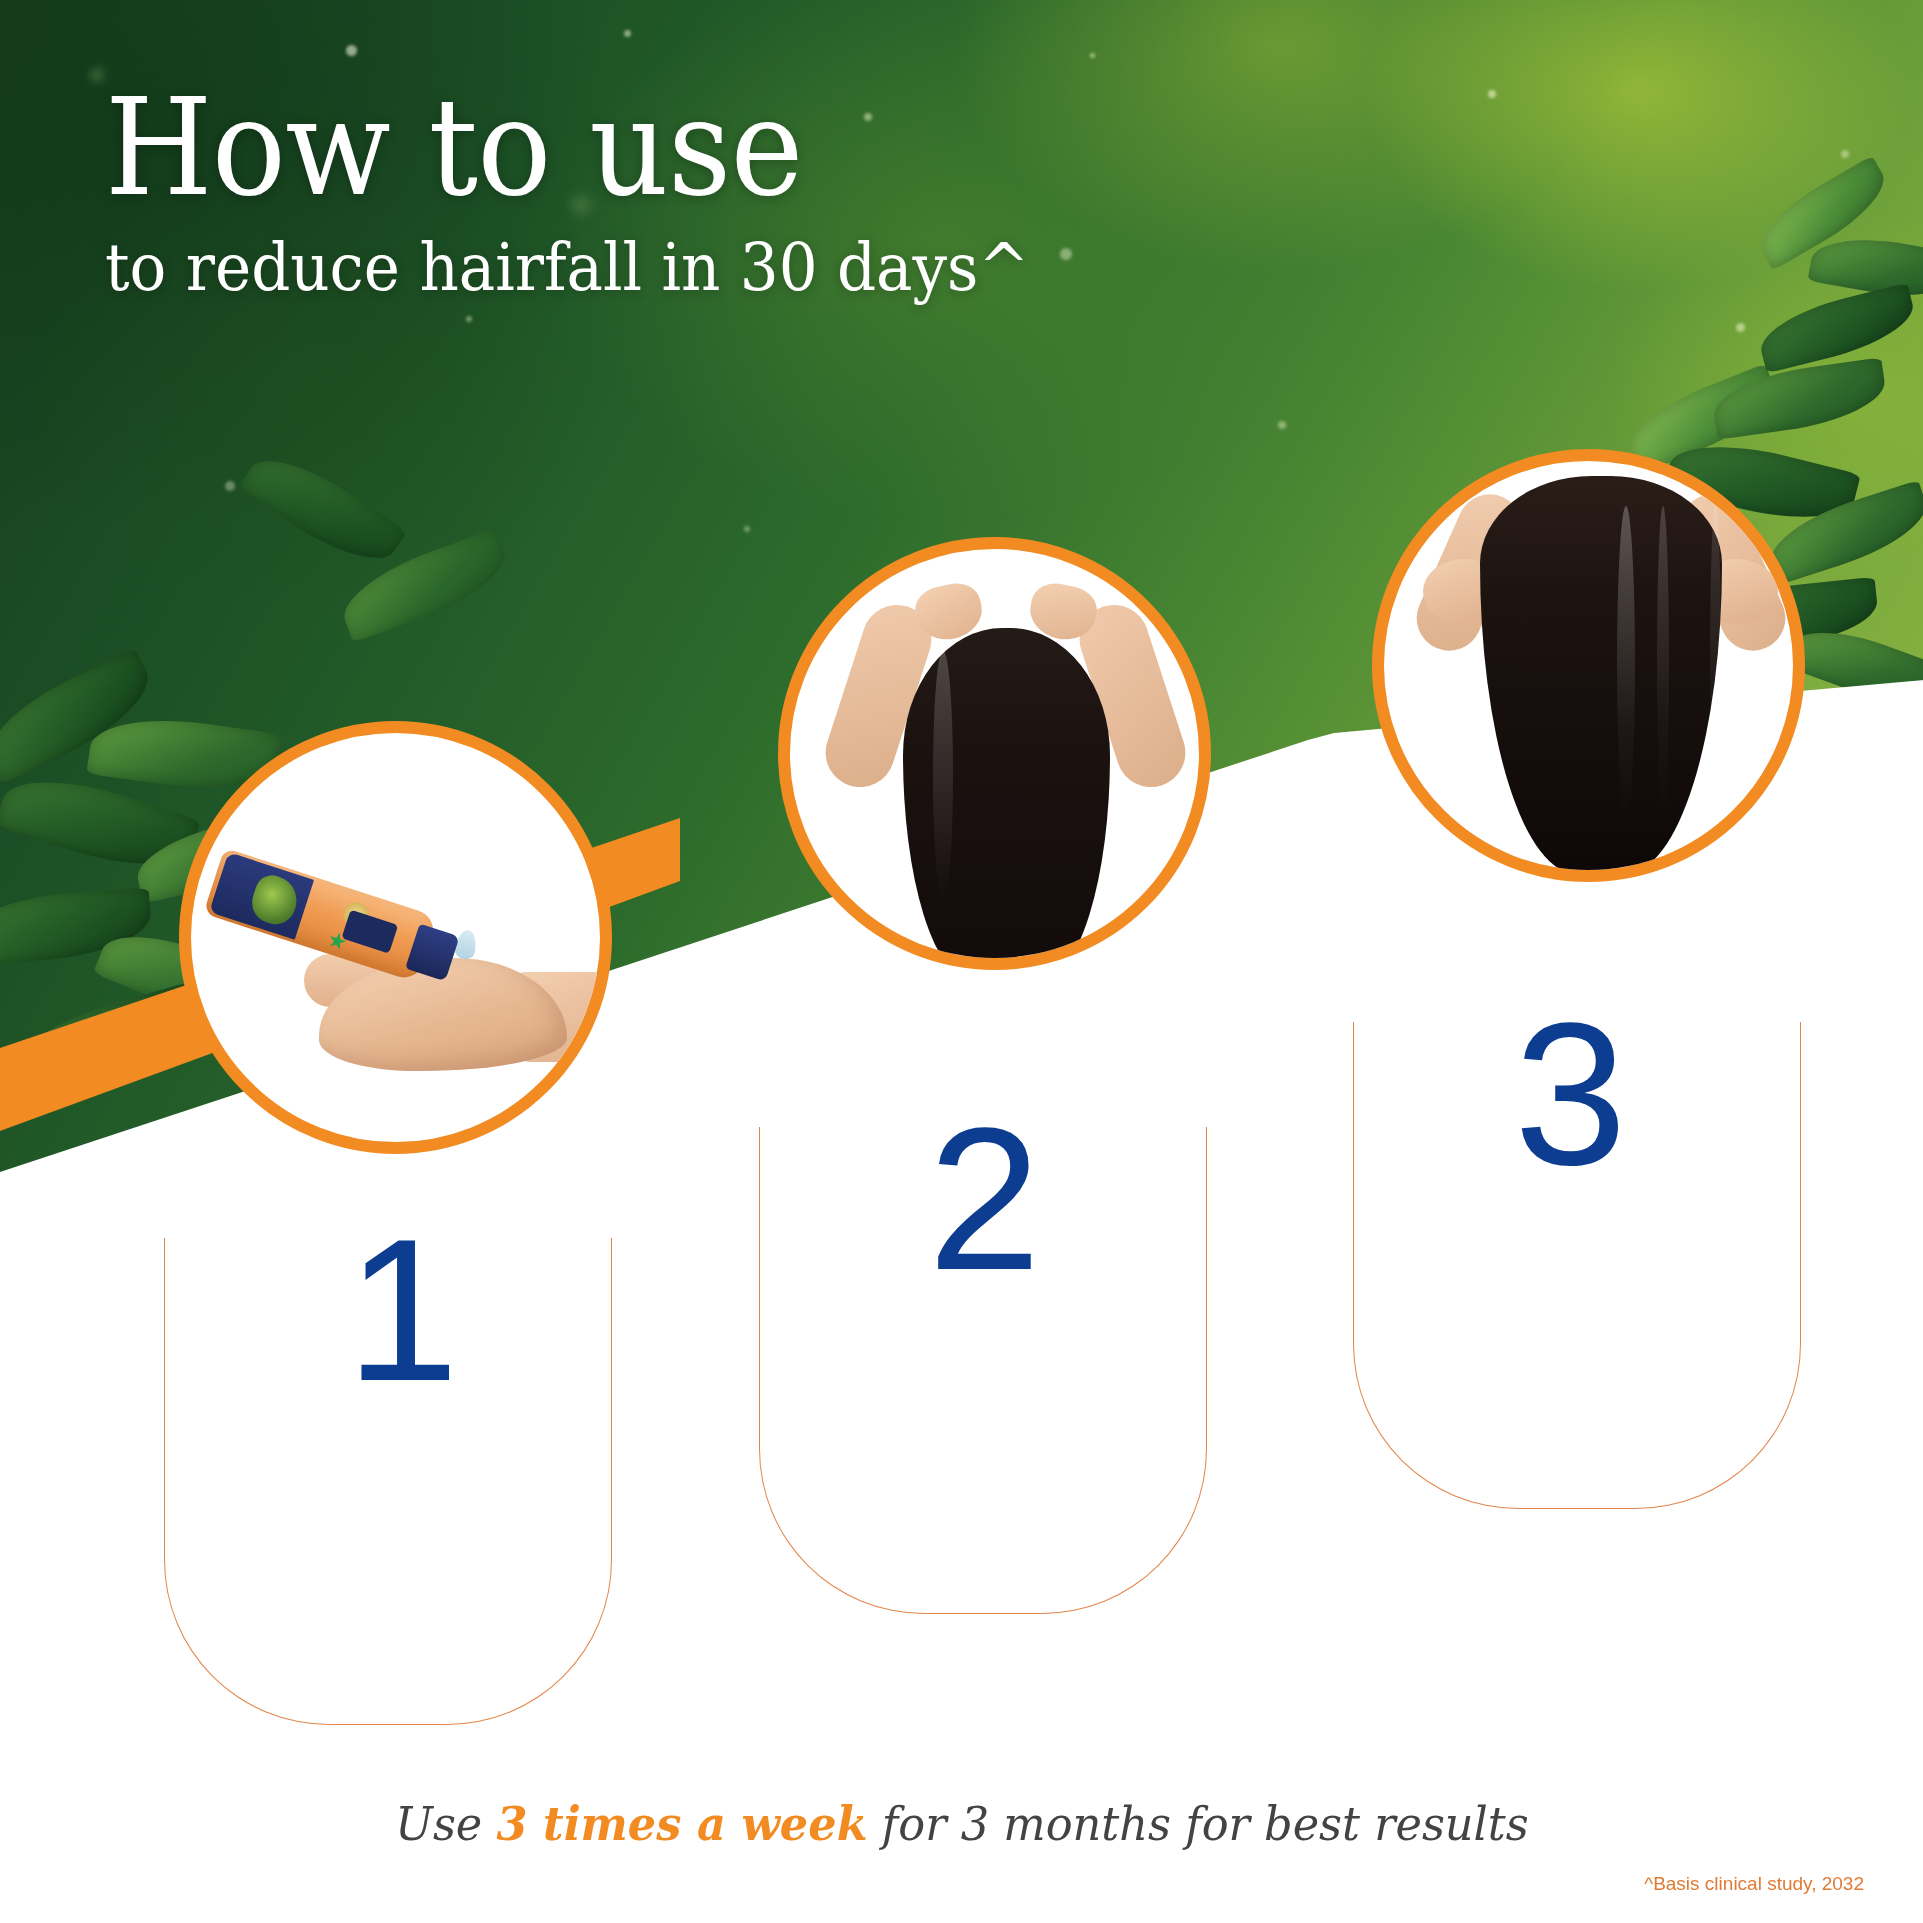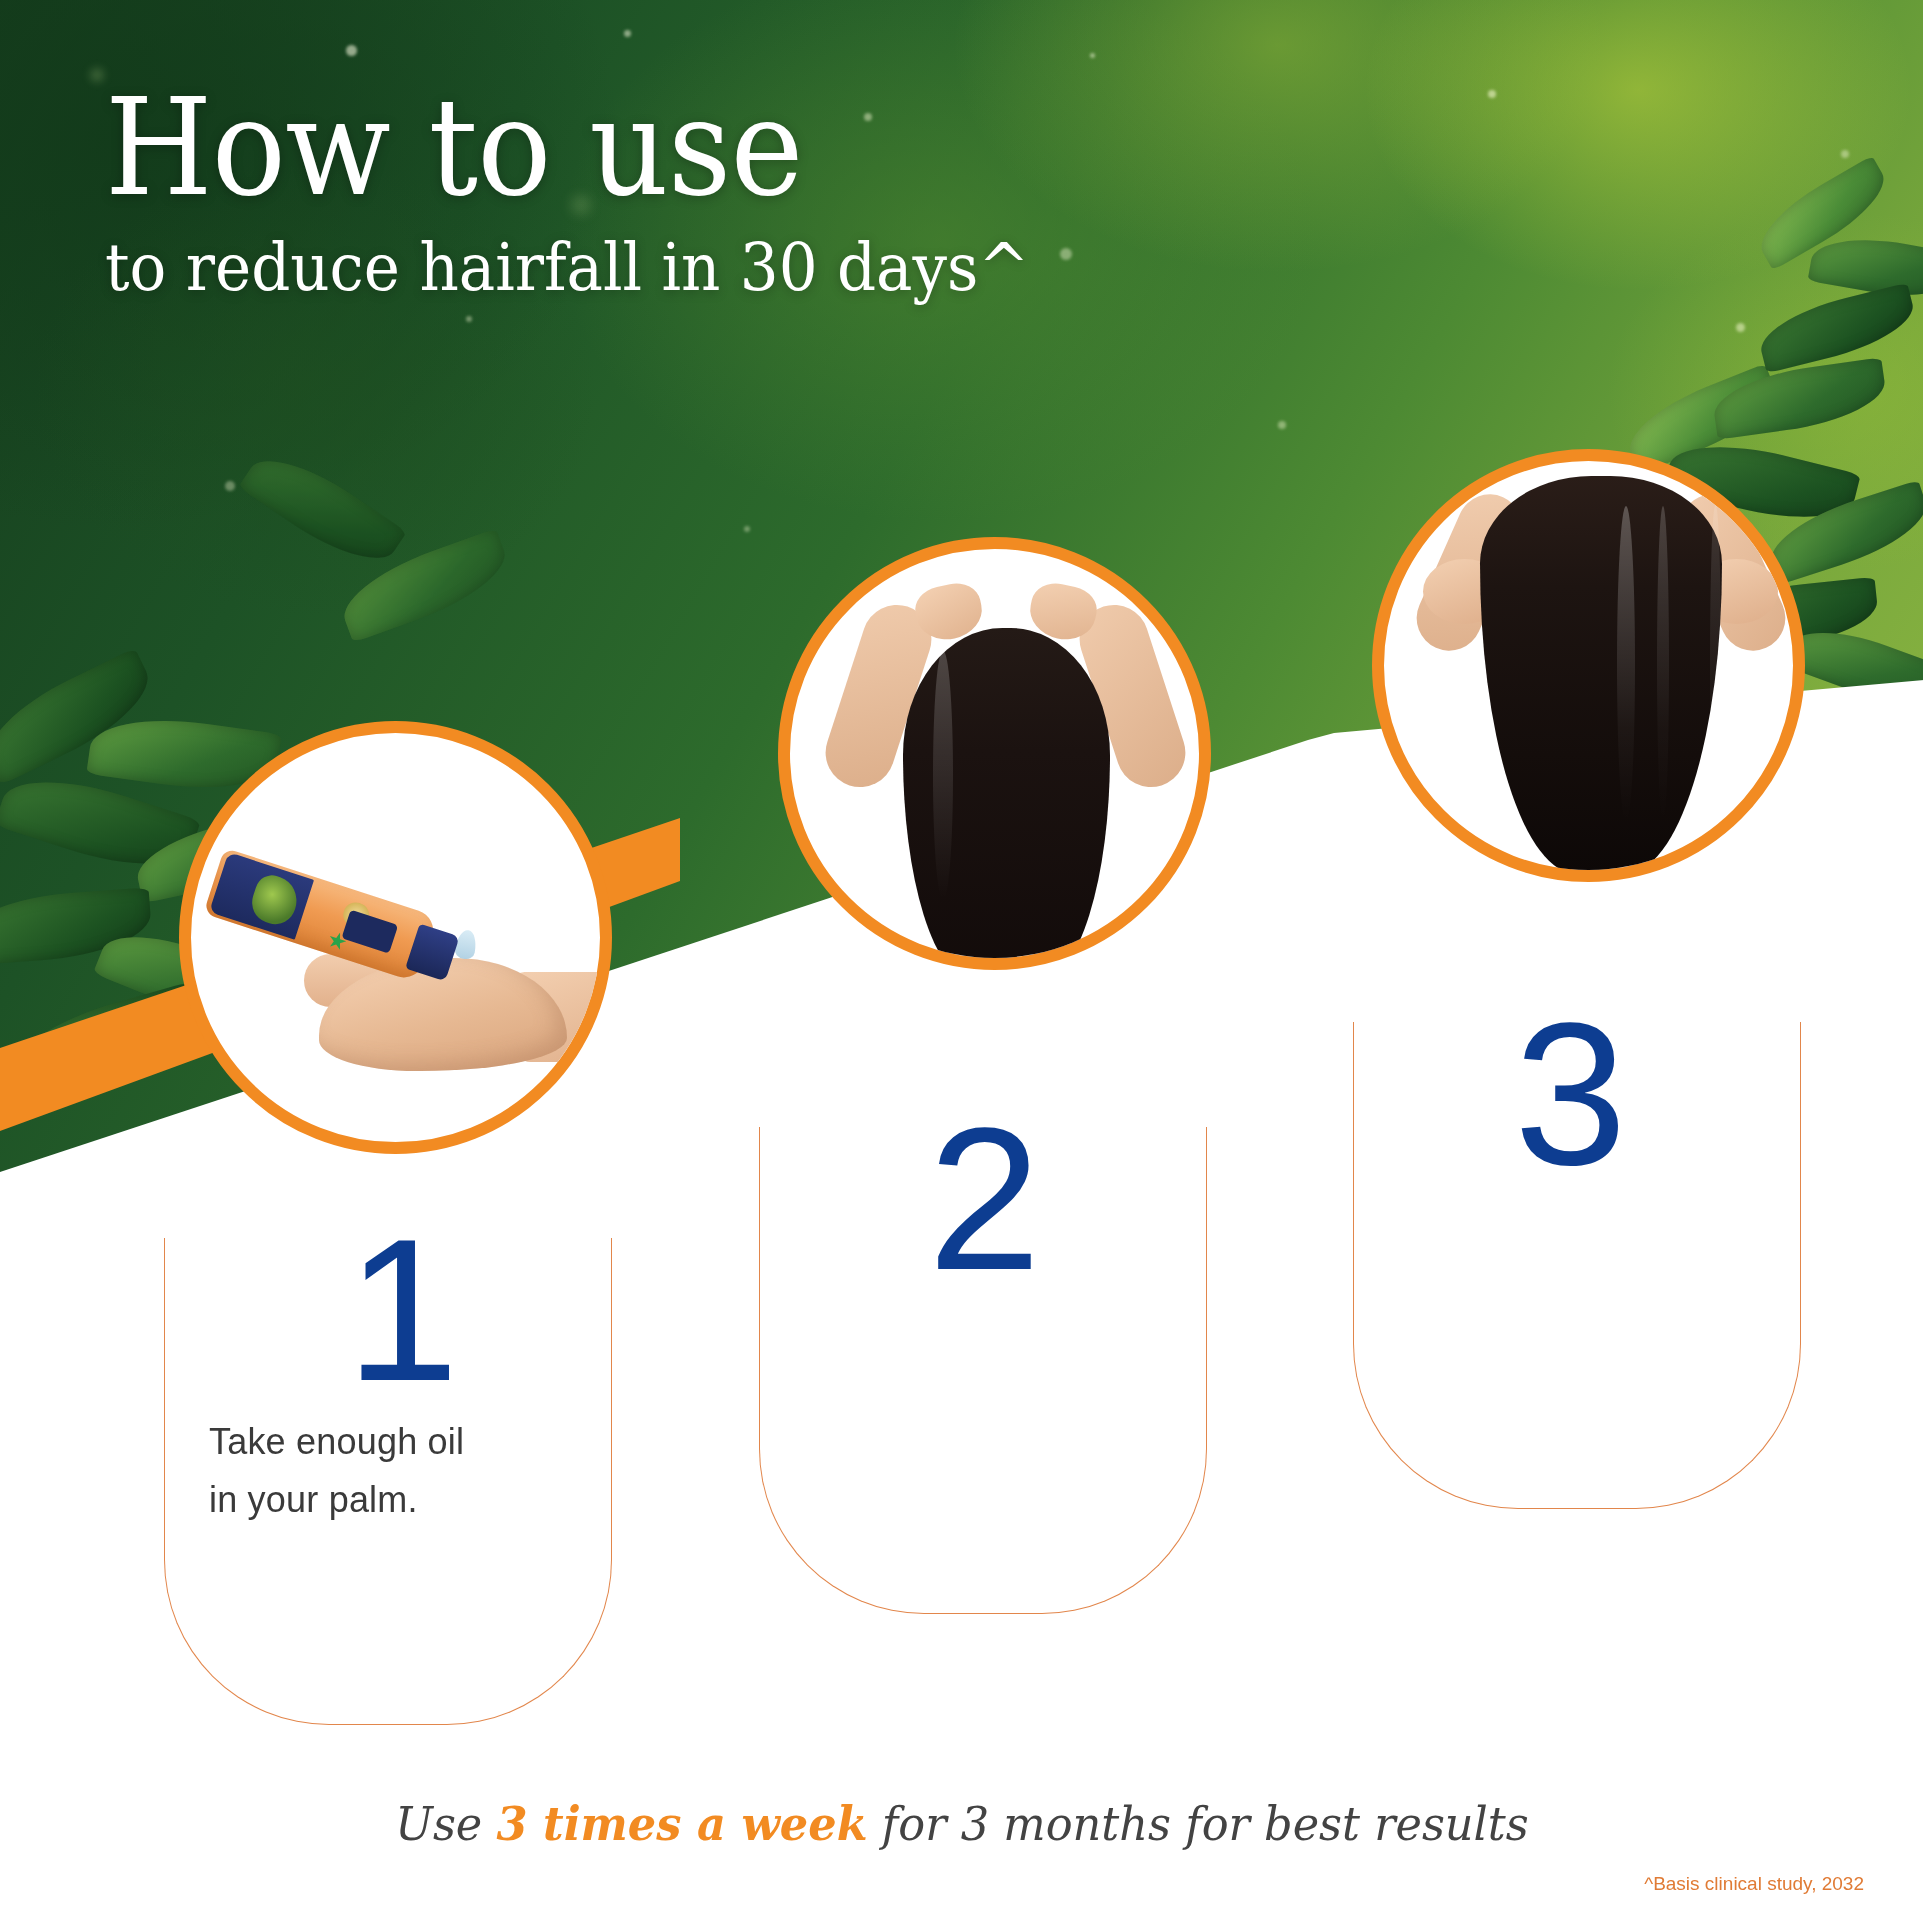--- a/index.html
+++ b/index.html
@@ -325,22 +325,20 @@
 <div class="cards">
 
   <div class="card card-1"></div>
   <div class="card card-2"></div>
   <div class="card card-3"></div>
 
   <div class="step-num num-1">1</div>
   <div class="step-num num-2">2</div>
   <div class="step-num num-3">3</div>
 
-  <div class="step-text text-1">Take enough oil
-in your palm.</div>
 
   <div class="photo-circle pc-1">
     <div class="photo-inner">
       <div class="wrist"></div>
       <div class="palm-fingers"></div>
       <div class="palm"></div>
       <div class="drop"></div>
       <div class="bottle">
         <div class="bottle-label"></div>
         <div class="bottle-herb"></div>

